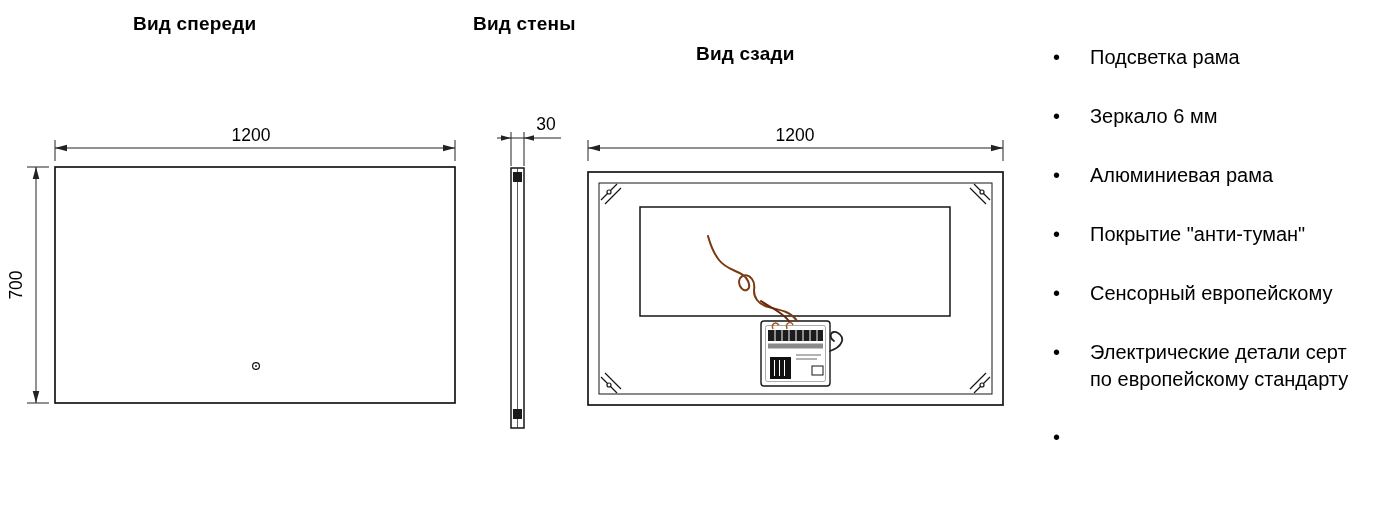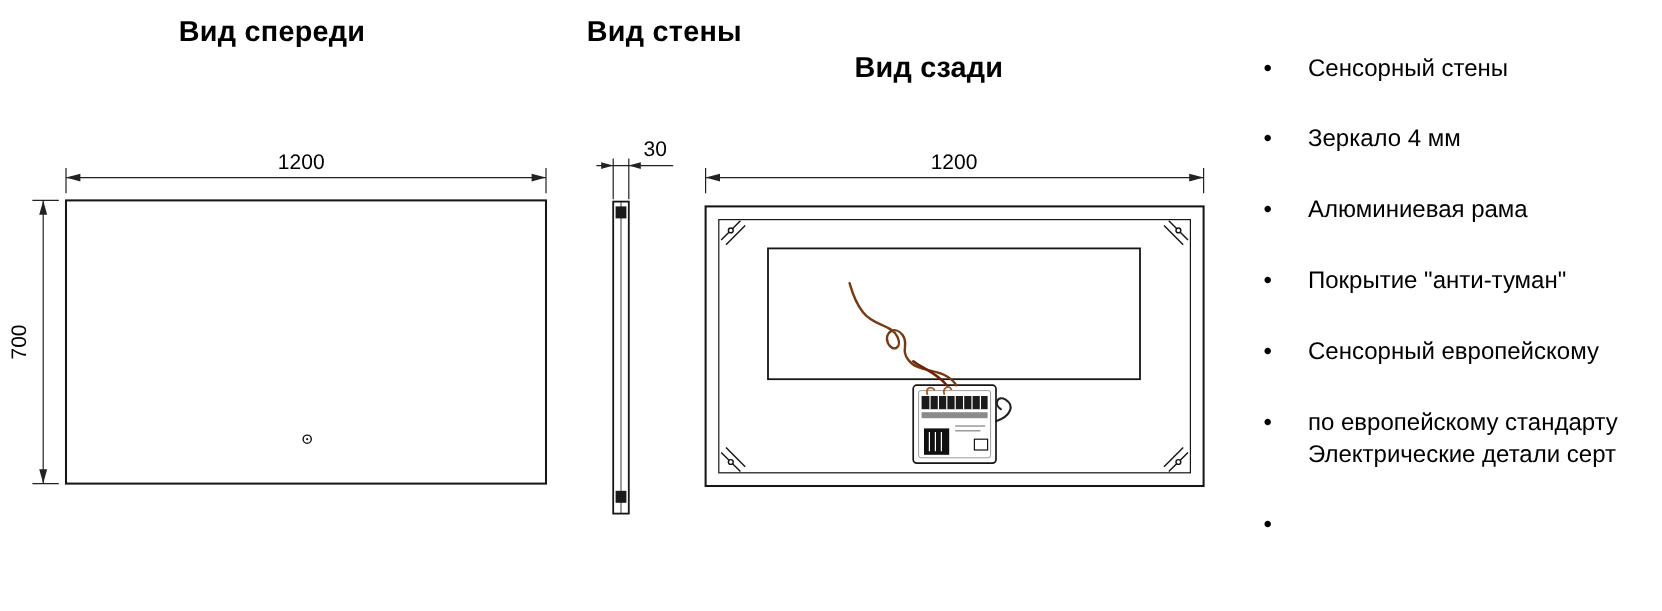--- a/index.html
+++ b/index.html
@@ -1,20 +1,20 @@
 <!DOCTYPE html>
 <html><head>
 <meta charset="utf-8">
 <style>
   * { margin:0; padding:0; box-sizing:border-box; }
   html, body { background:#ffffff; }
   body { font-family:"Liberation Sans", sans-serif; color:#000; }
   .canvas { position:relative; width:1385px; height:509px; background:#fff; overflow:hidden; }
   .drawing { position:absolute; left:0; top:0; }
-  .view-title { position:absolute; font-size:24px; font-weight:600; white-space:nowrap; letter-spacing:0.2px;margin-left:16px; }
+  .view-title { position:absolute; font-size:19px; font-weight:600; white-space:nowrap; letter-spacing:0.2px; }
   svg text { font-family:"Liberation Sans", sans-serif; font-size:17.5px; fill:#000; font-weight:400; }
   .features { position:absolute; left:1040px; top:0; width:360px; height:100%; }
   .feature-item { position:absolute; left:0; display:flex; align-items:flex-start; font-size:20px; line-height:27px; white-space:nowrap; }
   .bullet { display:inline-block; width:50px; padding-left:13px; flex:0 0 auto; }
   .feature-text .fl { display:block; }
 </style>
 </head>
 <body>
 
 <div class="canvas">
@@ -95,29 +95,29 @@
       <path d="M789,321 C781,311 769,307 761,301" stroke="#6b2208" stroke-width="2" fill="none" stroke-linecap="round"></path>
       <path d="M830,351 C842,347 846,338 838,333 C831,329 828,337 834,341" stroke="#222" stroke-width="1.8" fill="none" stroke-linecap="round"></path>
     </g>
   </svg>
 
   <div class="features">
 
     <div class="feature-item" style="top:44px">
       <span class="bullet">•</span>
       <span class="feature-text">
-        <span class="fl">Сенсорный стены</span>
+        <span class="fl">Подсветка рама</span>
         <span class="fl"></span>
       </span>
     </div>
 
     <div class="feature-item" style="top:103px">
       <span class="bullet">•</span>
       <span class="feature-text">
-        <span class="fl">Зеркало 4 мм</span>
+        <span class="fl">Зеркало 6 мм</span>
         <span class="fl"></span>
       </span>
     </div>
 
     <div class="feature-item" style="top:162px">
       <span class="bullet">•</span>
       <span class="feature-text">
         <span class="fl">Алюминиевая рама</span>
         <span class="fl"></span>
       </span>
@@ -135,22 +135,22 @@
       <span class="bullet">•</span>
       <span class="feature-text">
         <span class="fl">Сенсорный европейскому</span>
         <span class="fl"></span>
       </span>
     </div>
 
     <div class="feature-item" style="top:339px">
       <span class="bullet">•</span>
       <span class="feature-text">
+        <span class="fl">Электрические детали серт</span>
         <span class="fl">по европейскому стандарту</span>
-        <span class="fl">Электрические детали серт</span>
       </span>
     </div>
 
     <div class="feature-item" style="top:424px">
       <span class="bullet">•</span>
     </div>
 
   </div>
 </div>
 

